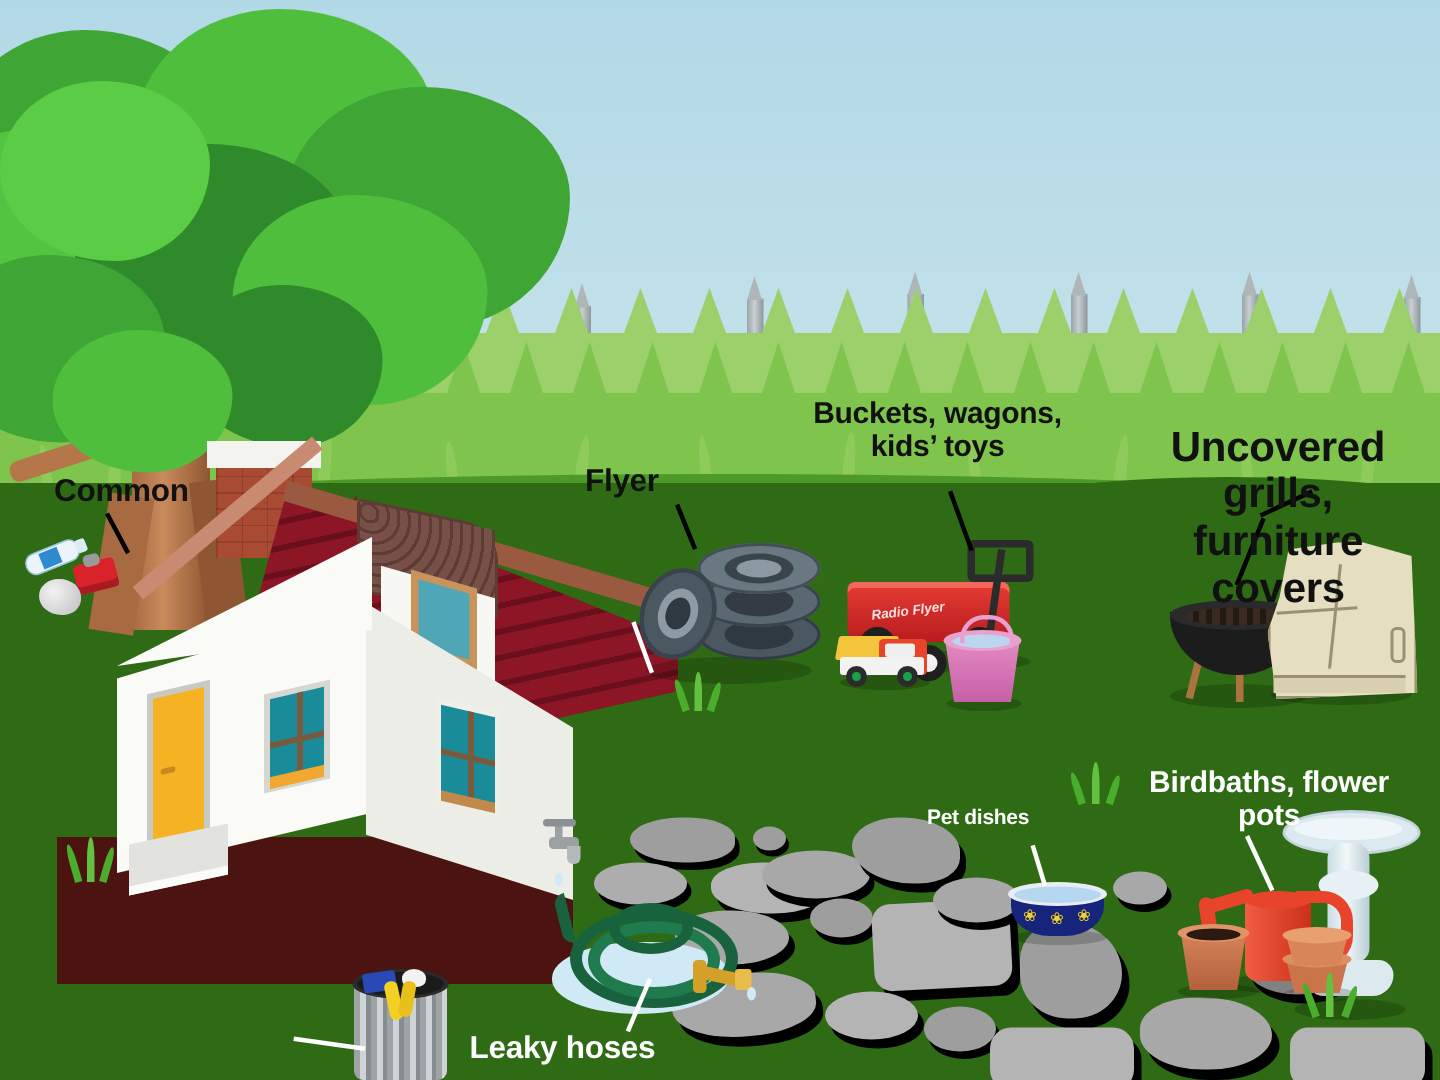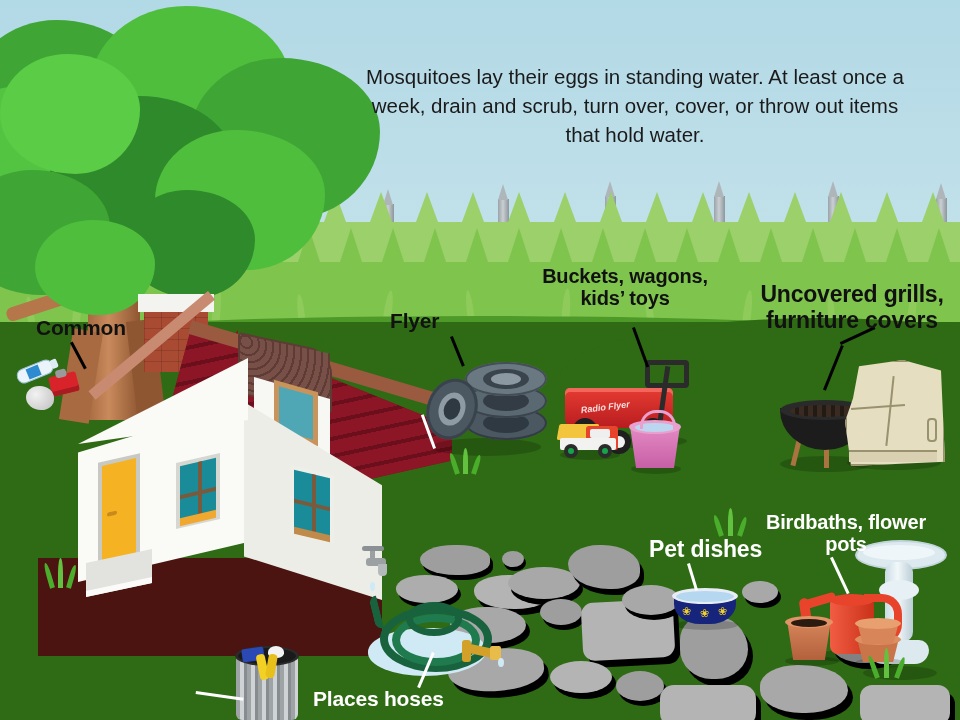--- a/index.html
+++ b/index.html
@@ -428,26 +428,25 @@
   <div class="leader" style="left:450px;top:337px;width:3px;height:32px;transform:rotate(-22deg);"></div>
   <div class="leader" style="left:632px;top:328px;width:3px;height:42px;transform:rotate(-20deg);"></div>
   <div class="leader" style="left:841px;top:345px;width:3px;height:48px;transform:rotate(22deg);"></div>
   <div class="leader" style="left:841px;top:345px;width:3px;height:38px;transform:rotate(-115deg);"></div>
   <div class="leader white" style="left:436px;top:448px;width:3px;height:36px;transform:rotate(-200deg);"></div>
   <div class="leader white" style="left:687px;top:564px;width:3px;height:28px;transform:rotate(-17deg);"></div>
   <div class="leader white" style="left:830px;top:558px;width:3px;height:40px;transform:rotate(-25deg);"></div>
   <div class="leader white" style="left:196px;top:691px;width:48px;height:3px;transform:rotate(8deg);"></div>
   <div class="leader white" style="left:432px;top:652px;width:3px;height:38px;transform:rotate(23deg);"></div>
 
-  <div id="subtitle">Mosquitoes lay their eggs in standing water.  At least once a week, drain and scrub, turn over, cover, or throw out items that hold water.</div>
 
   <div class="label dark" style="left:36px;top:316px;font-size:21px;">Common</div>
   <div class="label dark" style="left:390px;top:309px;font-size:21px;">Flyer</div>
   <div class="label dark" style="left:540px;top:265px;width:170px;text-align:center;font-size:20px;">Buckets, wagons,
 kids’ toys</div>
-  <div class="label dark" style="left:752px;top:282px;width:200px;text-align:center;font-size:23px;">Uncovered grills,
+  <div class="label dark" style="left:752px;top:282px;width:200px;text-align:center;font-size:28px;">Uncovered grills,
 furniture covers</div>
-  <div class="label light" style="left:649px;top:537px;font-size:23px;">Pet dishes</div>
+  <div class="label light" style="left:618px;top:537px;font-size:14px;">Pet dishes</div>
   <div class="label light" style="left:748px;top:511px;width:196px;text-align:center;font-size:20px;">Birdbaths, flower
 pots</div>
-  <div class="label light" style="left:313px;top:687px;font-size:21px;">Places hoses</div>
+  <div class="label light" style="left:313px;top:687px;font-size:21px;">Leaky hoses</div>
 
 </div>
 
 </body></html>

